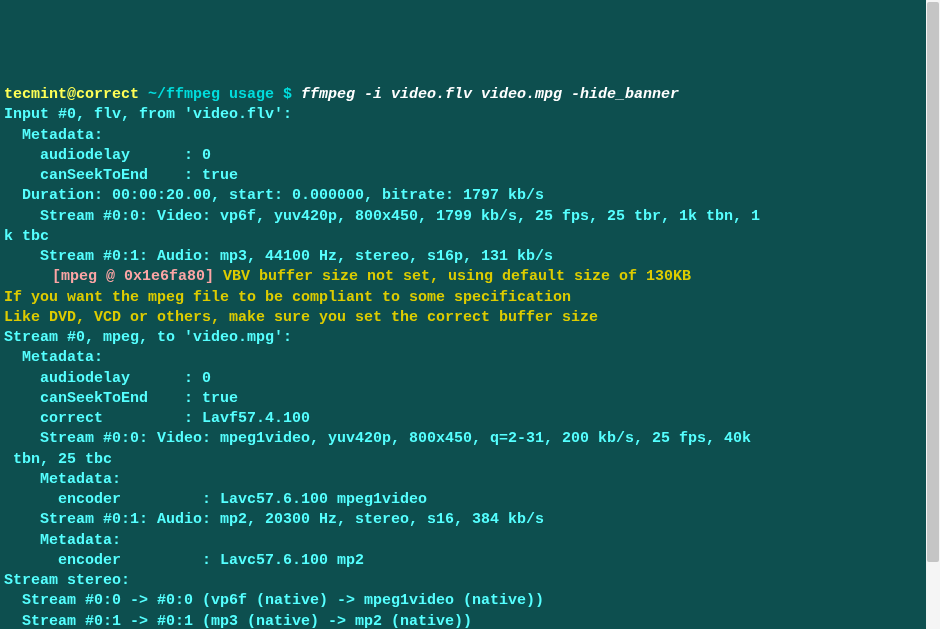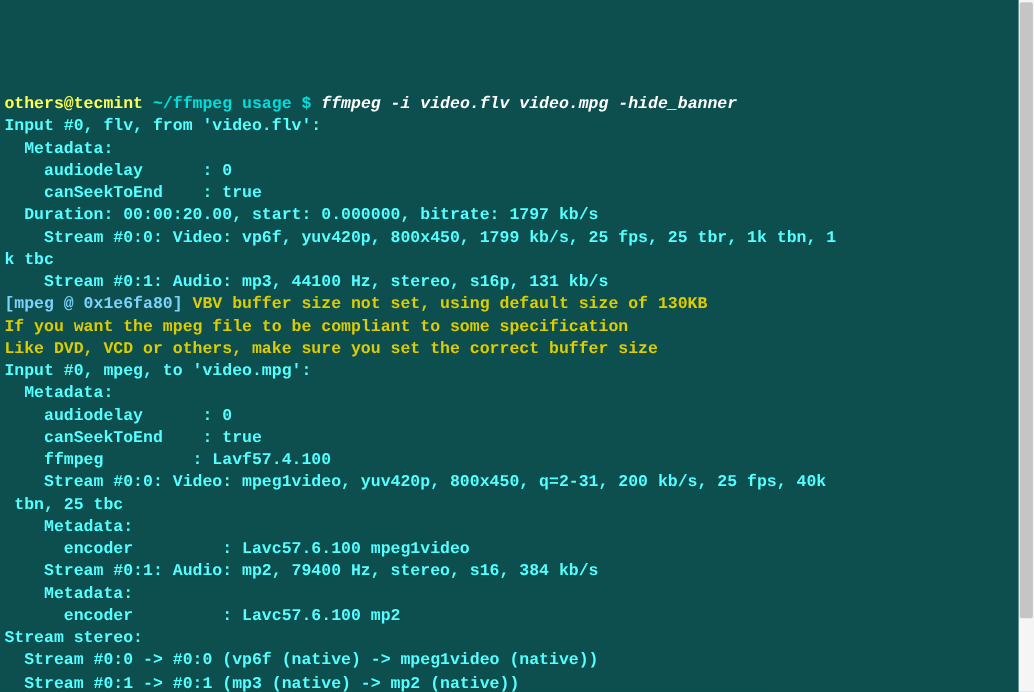--- a/index.html
+++ b/index.html
@@ -12,21 +12,21 @@
   white-space: pre;
   width: 940px;
   height: 629px;
   overflow: hidden;
   padding: 4px 4px;
 }
 .yellow { color: #ffff55; }
 .cyan { color: #55ffff; }
 .teal-bold { color: #00dddd; }
 .white { color: #ffffff; font-style: italic; }
-.purple { color: #7dd3fc; }
+.purple { color: #fca5a5; margin-left: 48px; }
 .dim-yellow { color: #ddcc00; text-align: center; }
 .scrollbar {
   position: absolute;
   right: 0;
   top: 0;
   width: 14px;
   height: 629px;
   background: #f5f5f5;
 }
 .thumb {
@@ -37,42 +37,42 @@
   height: 560px;
   background: #c5c5c5;
   border-radius: 2px;
 }
 </style>
 </head>
 <body>
 
 
 
-<div><span class="yellow">others@tecmint</span><span class="teal-bold"> ~/ffmpeg usage $ </span><span class="white">ffmpeg -i video.flv video.mpg -hide_banner</span>
+<div><span class="yellow">tecmint@correct</span><span class="teal-bold"> ~/ffmpeg usage $ </span><span class="white">ffmpeg -i video.flv video.mpg -hide_banner</span>
 <span class="cyan">Input #0, flv, from 'video.flv':</span>
 <span class="cyan">  Metadata:</span>
 <span class="cyan">    audiodelay      : 0</span>
 <span class="cyan">    canSeekToEnd    : true</span>
 <span class="cyan">  Duration: 00:00:20.00, start: 0.000000, bitrate: 1797 kb/s</span>
 <span class="cyan">    Stream #0:0: Video: vp6f, yuv420p, 800x450, 1799 kb/s, 25 fps, 25 tbr, 1k tbn, 1</span>
 <span class="cyan">k tbc</span>
 <span class="cyan">    Stream #0:1: Audio: mp3, 44100 Hz, stereo, s16p, 131 kb/s</span>
 <span class="purple">[mpeg @ 0x1e6fa80] </span><span class="dim-yellow">VBV buffer size not set, using default size of 130KB</span>
 <span class="dim-yellow">If you want the mpeg file to be compliant to some specification</span>
 <span class="dim-yellow">Like DVD, VCD or others, make sure you set the correct buffer size</span>
-<span class="cyan">Input #0, mpeg, to 'video.mpg':</span>
+<span class="cyan">Stream #0, mpeg, to 'video.mpg':</span>
 <span class="cyan">  Metadata:</span>
 <span class="cyan">    audiodelay      : 0</span>
 <span class="cyan">    canSeekToEnd    : true</span>
-<span class="cyan">    ffmpeg         : Lavf57.4.100</span>
+<span class="cyan">    correct         : Lavf57.4.100</span>
 <span class="cyan">    Stream #0:0: Video: mpeg1video, yuv420p, 800x450, q=2-31, 200 kb/s, 25 fps, 40k</span>
 <span class="cyan"> tbn, 25 tbc</span>
 <span class="cyan">    Metadata:</span>
 <span class="cyan">      encoder         : Lavc57.6.100 mpeg1video</span>
-<span class="cyan">    Stream #0:1: Audio: mp2, 79400 Hz, stereo, s16, 384 kb/s</span>
+<span class="cyan">    Stream #0:1: Audio: mp2, 20300 Hz, stereo, s16, 384 kb/s</span>
 <span class="cyan">    Metadata:</span>
 <span class="cyan">      encoder         : Lavc57.6.100 mp2</span>
 <span class="cyan">Stream stereo:</span>
 <span class="cyan">  Stream #0:0 -&gt; #0:0 (vp6f (native) -&gt; mpeg1video (native))</span>
 <span class="cyan">  Stream #0:1 -&gt; #0:1 (mp3 (native) -&gt; mp2 (native))</span>
 
 
 
 
 </div>

